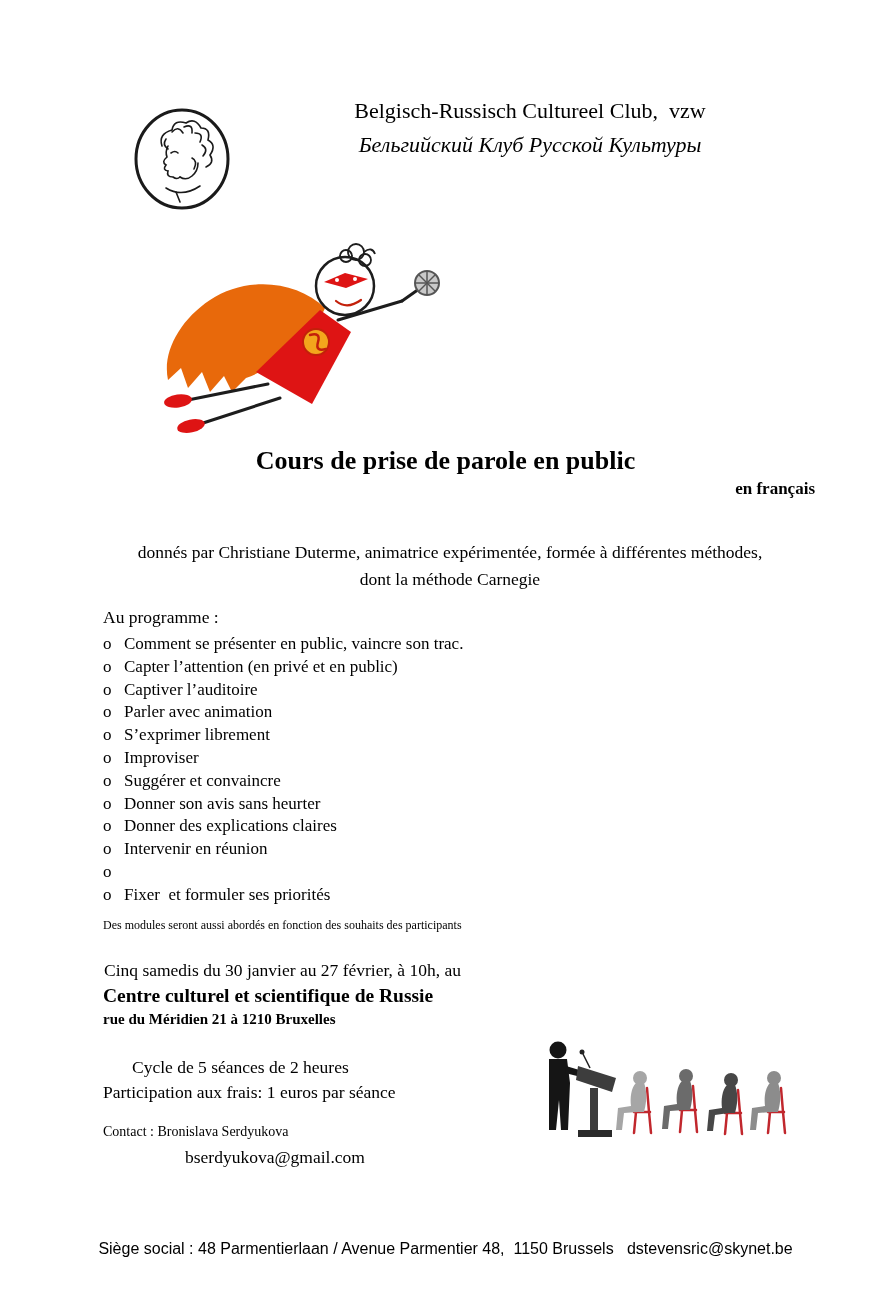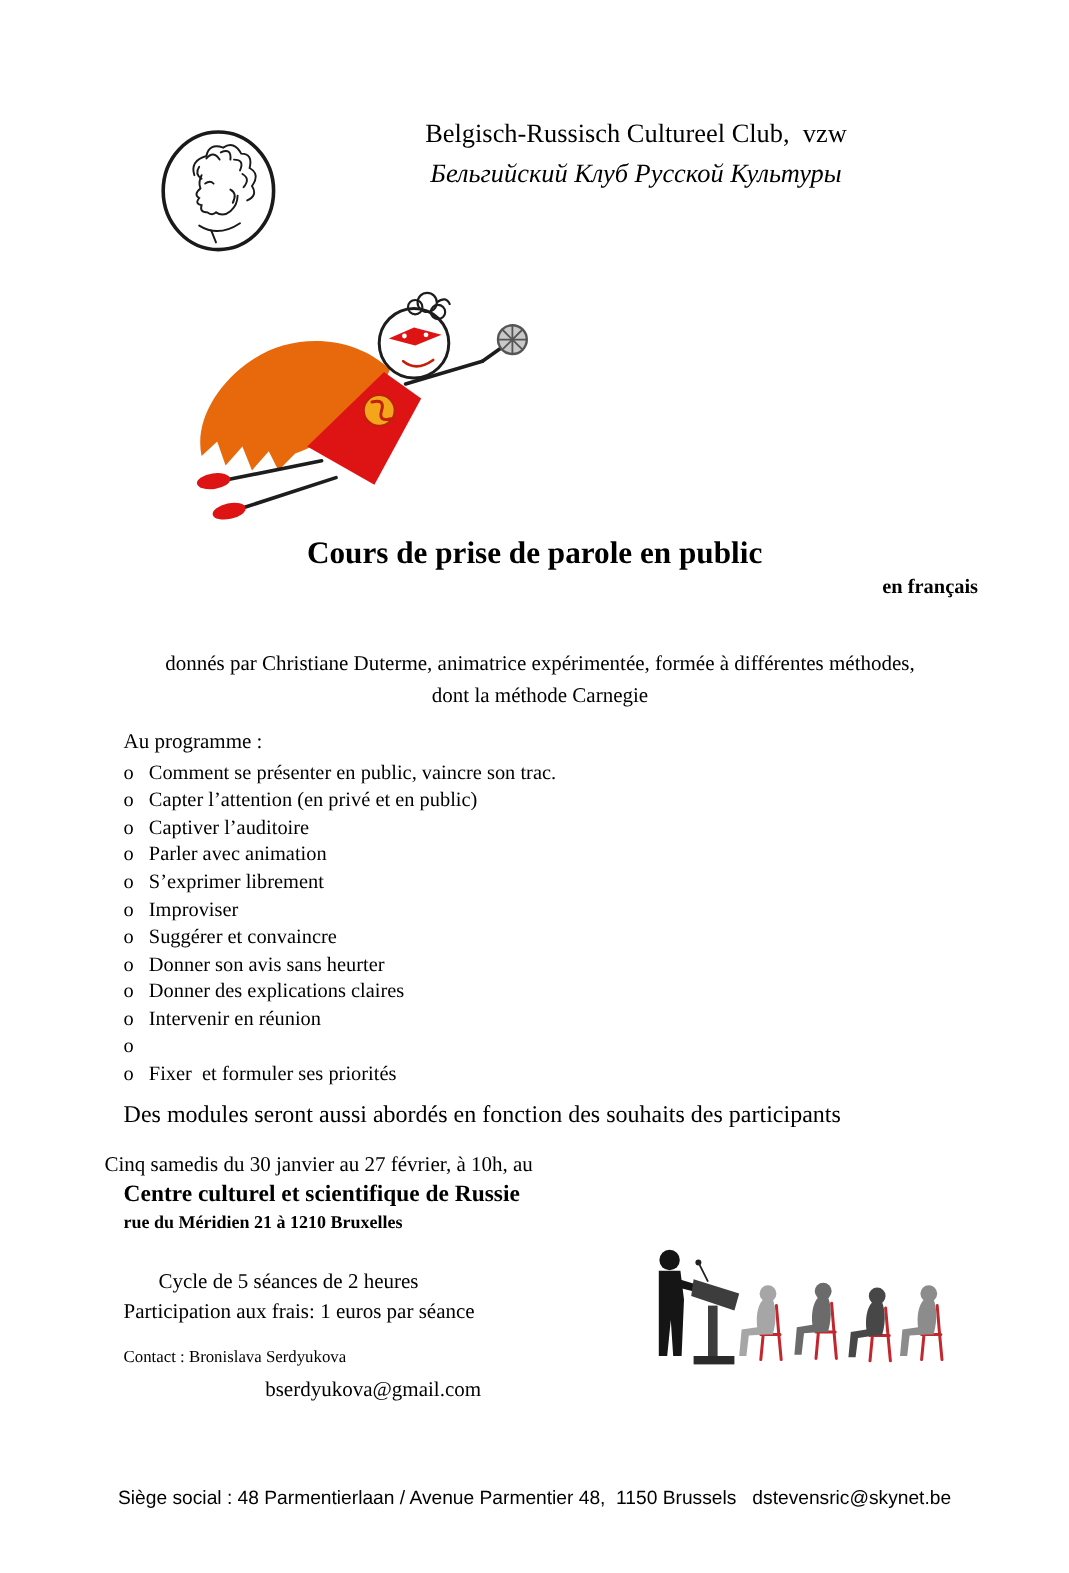--- a/index.html
+++ b/index.html
@@ -27,31 +27,31 @@
 
   .intro { left:60px; top:539px; width:780px; text-align:center;
            font-size:17.5px; line-height:27px; }
 
   .programme-heading { left:103px; top:607px; font-size:17.5px; }
 
   .program-list { left:103px; top:633px; width:560px; font-size:17px; }
   .li { display:flex; line-height:22.8px; }
   .bullet { width:21px; flex:0 0 21px; }
 
-  .modules-note { left:103px; top:918px; font-size:20px; }
-
-  .sched-dates { left:87px; top:960px; font-size:17.5px; }
+  .modules-note { left:103px; top:918px; font-size:12px; }
+
+  .sched-dates { left:104px; top:960px; font-size:17.5px; }
   .venue-name  { left:103px; top:985px; font-size:19.5px; font-weight:bold; }
   .venue-addr  { left:103px; top:1011px; font-size:15px; font-weight:bold; }
 
   .cycle { left:103px; top:1057px; font-size:17.5px;margin-left:29px; }
   .fee   { left:103px; top:1082px; font-size:17.5px; }
 
   .contact-line { left:103px; top:1124px; font-size:14px; }
-  .contact-email { left:185px; top:1147px; font-size:17.5px;margin-left:36px; }
+  .contact-email { left:185px; top:1147px; font-size:17.5px; }
 
   .audience-wrap { left:528px; top:1038px; width:272px; height:108px; }
 
   .footer { left:10px; top:1240px; width:871px; text-align:center;
             font-family:"Liberation Sans", sans-serif; font-size:16px; }
 </style>
 </head>
 <body>
 
 <div class="abs logo-wrap">

